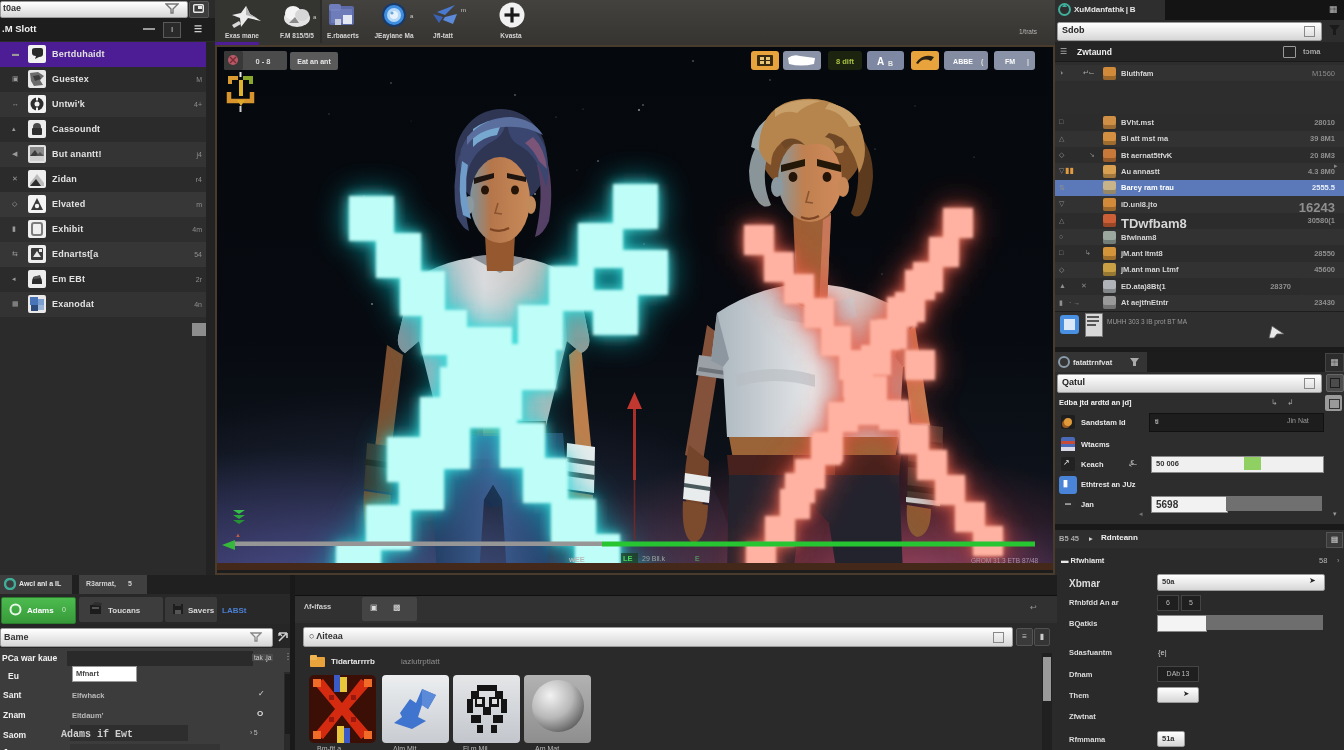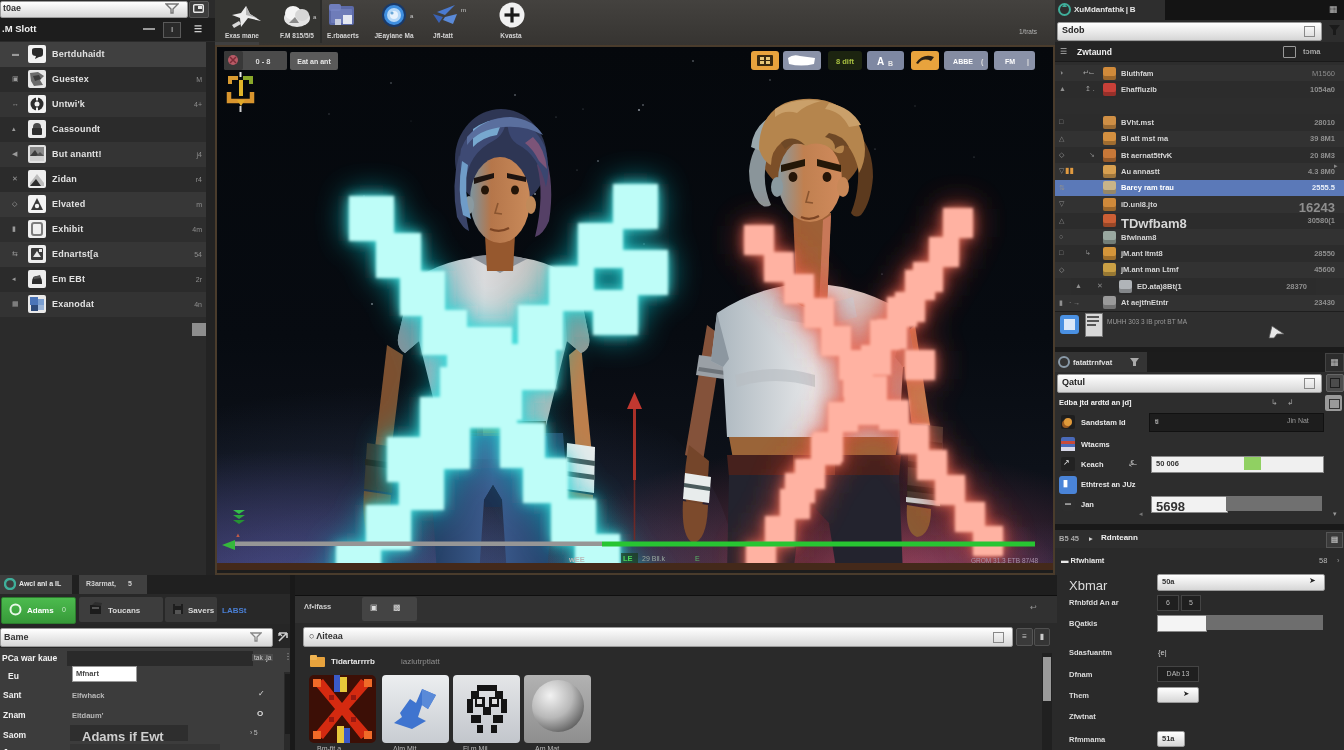--- a/index.html
+++ b/index.html
@@ -93,21 +93,21 @@
         <rect x="5" y="2" width="4" height="3" fill="#e8e8e8"></rect>
       </svg>
 
     <div class="abs" style="left:0;top:18px;width:215px;height:23px;background:#1d1d1d;"></div>
     <div class="abs" style="left:2px;top:23px;font-size:9.5px;color:#efefef;font-weight:bold;">.M Slott</div>
     <div class="abs" style="left:143px;top:28px;width:12px;height:2px;background:#9a9a9a;"></div>
     <div class="abs" style="left:163px;top:22px;width:16px;height:14px;border:1px solid #5a5a5a;background:#2a2a2a;color:#cfcfcf;font-size:8px;text-align:center;line-height:14px;">I</div>
     <div class="abs" style="left:194px;top:24px;font-size:9px;color:#cfcfcf;font-weight:bold;">☰</div>
 
     <div id="lp-rows">
-      <div class="lprow" style="top:42px;background:#404040;padding-left:44px;">
+      <div class="lprow" style="top:42px;background:#4c1d95;padding-left:44px;">
           <span class="g">▬</span>
         <svg class="ic" width="18" height="18">
             <rect width="18" height="18" rx="2" fill="#f2f2f2"></rect>
             <path d="M4 5 Q4 3 7 3 L13 3 Q15 3 15 5 L15 9 Q15 12 11 12 L7 14 L8 11 Q4 11 4 8 Z" fill="#2a2a2a"></path>
           </svg>
         <span class="t">Bertduhaidt</span>
           <span class="r">tm</span>
         </div>
       <div class="lprow" style="top:67px;background:#2b2b2b;">
           <span class="g">▣</span>
@@ -750,27 +750,20 @@
     <span class="abs" style="left:248px;top:47px;font-size:7.5px;color:#a8a8a8;font-weight:bold;">tɔma</span>
 
     <div class="abs" style="left:0;top:0;width:289px;height:750px;">
         <div style="position:absolute;left:0;top:65.0px;width:289px;height:16.4px;background:#323232;">
       <span style="position:absolute;left:4px;top:4px;font-size:7px;color:#8f8f8f;">◑</span>
           <span style="position:absolute;left:28px;top:4px;color:#aaa;font-size:7px;">↵⌙</span>
       <div style="position:absolute;left:48px;top:1.5px;width:13px;height:13px;border-radius:2px;background:#d08a3a;box-shadow:inset 0 -4px 0 rgba(0,0,0,0.25);"></div>
       <span style="position:absolute;left:66px;top:3.5px;font-size:7.5px;color:#d6d6d6;font-weight:bold;">Bluthfam</span>
       <span style="position:absolute;right:9px;top:3.5px;font-size:7.5px;color:#8a8a8a;">M1560</span>
     </div>
-<div style="position:absolute;left:0;top:81.4px;width:289px;height:16.4px;background:#2c2c2c;">
-      <span style="position:absolute;left:4px;top:4px;font-size:7px;color:#8f8f8f;">▲</span>
-          <span style="position:absolute;left:30px;top:4px;color:#aaa;font-size:7px;">↥ .</span>
-      <div style="position:absolute;left:48px;top:1.5px;width:13px;height:13px;border-radius:2px;background:#c84038;box-shadow:inset 0 -4px 0 rgba(0,0,0,0.25);"></div>
-      <span style="position:absolute;left:66px;top:3.5px;font-size:7.5px;color:#d6d6d6;font-weight:bold;">Ehaffluzib</span>
-      <span style="position:absolute;right:9px;top:3.5px;font-size:7.5px;color:#8f8f8f;font-weight:bold;">1054a0</span>
-    </div>
 <div style="position:absolute;left:0;top:114.2px;width:289px;height:16.4px;background:#2c2c2c;">
       <span style="position:absolute;left:4px;top:4px;font-size:7px;color:#8f8f8f;">□</span>
       <div style="position:absolute;left:48px;top:1.5px;width:13px;height:13px;border-radius:2px;background:#cf8f45;box-shadow:inset 0 -4px 0 rgba(0,0,0,0.25);"></div>
       <span style="position:absolute;left:66px;top:3.5px;font-size:7.5px;color:#d6d6d6;font-weight:bold;">BVht.mst</span>
       <span style="position:absolute;right:9px;top:3.5px;font-size:7.5px;color:#8f8f8f;font-weight:bold;">28010</span>
     </div>
 <div style="position:absolute;left:0;top:130.6px;width:289px;height:16.4px;background:#323232;">
       <span style="position:absolute;left:4px;top:4px;font-size:7px;color:#8f8f8f;">△</span>
       <div style="position:absolute;left:48px;top:1.5px;width:13px;height:13px;border-radius:2px;background:#d49040;box-shadow:inset 0 -4px 0 rgba(0,0,0,0.25);"></div>
       <span style="position:absolute;left:66px;top:3.5px;font-size:7.5px;color:#d6d6d6;font-weight:bold;">Bl att mst ma</span>
@@ -820,21 +813,21 @@
       <div style="position:absolute;left:48px;top:1.5px;width:13px;height:13px;border-radius:2px;background:#d4953a;box-shadow:inset 0 -4px 0 rgba(0,0,0,0.25);"></div>
       <span style="position:absolute;left:66px;top:3.5px;font-size:7.5px;color:#d6d6d6;font-weight:bold;">jM.ant ltmt8</span>
       <span style="position:absolute;right:9px;top:3.5px;font-size:7.5px;color:#8f8f8f;font-weight:bold;">28550</span>
     </div>
 <div style="position:absolute;left:0;top:261.8px;width:289px;height:16.4px;background:#323232;">
       <span style="position:absolute;left:4px;top:4px;font-size:7px;color:#8f8f8f;">◇</span>
       <div style="position:absolute;left:48px;top:1.5px;width:13px;height:13px;border-radius:2px;background:#caa045;box-shadow:inset 0 -4px 0 rgba(0,0,0,0.25);"></div>
       <span style="position:absolute;left:66px;top:3.5px;font-size:7.5px;color:#d6d6d6;font-weight:bold;">jM.ant man Ltmf</span>
       <span style="position:absolute;right:9px;top:3.5px;font-size:7.5px;color:#8f8f8f;font-weight:bold;">45600</span>
     </div>
-<div style="position:absolute;left:0;top:278.2px;width:245px;height:16.4px;background:#2c2c2c;margin-left:16px;">
+<div style="position:absolute;left:0;top:278.2px;width:245px;height:16.4px;background:#2c2c2c;">
       <span style="position:absolute;left:4px;top:4px;font-size:7px;color:#8f8f8f;">▲</span>
           <span style="position:absolute;left:26px;top:4px;color:#888;font-size:7px;">✕</span>
       <div style="position:absolute;left:48px;top:1.5px;width:13px;height:13px;border-radius:2px;background:#b0b4b8;box-shadow:inset 0 -4px 0 rgba(0,0,0,0.25);"></div>
       <span style="position:absolute;left:66px;top:3.5px;font-size:7.5px;color:#d6d6d6;font-weight:bold;">ED.ata)8Bt(1</span>
       <span style="position:absolute;right:9px;top:3.5px;font-size:7.5px;color:#8f8f8f;font-weight:bold;">28370</span>
     </div>
 <div style="position:absolute;left:0;top:294.6px;width:289px;height:16.4px;background:#323232;">
       <span style="position:absolute;left:4px;top:4px;font-size:7px;color:#8f8f8f;">▮</span>
           <span style="position:absolute;left:14px;top:4px;color:#888;font-size:7px;">· →</span>
       <div style="position:absolute;left:48px;top:1.5px;width:13px;height:13px;border-radius:2px;background:#9a9a9a;box-shadow:inset 0 -4px 0 rgba(0,0,0,0.25);"></div>
@@ -900,37 +893,37 @@
     <div class="abs" style="left:96px;top:456px;width:171px;height:15px;background:#f0f0f0;border:1px solid #888;"></div>
     <span class="abs" style="left:101px;top:459px;font-size:7.5px;color:#333;font-weight:bold;">50 006</span>
     <div class="abs" style="left:189px;top:457px;width:17px;height:13px;background:#90d062;"></div>
     <div class="abs" style="left:4px;top:476px;width:18px;height:18px;border-radius:3px;background:#4a84d8;"></div>
     <span class="abs" style="left:8px;top:478px;font-size:9px;color:#fff;font-weight:bold;">▮</span>
     <span class="abs" style="left:26px;top:480px;font-size:7.5px;color:#e8e8e8;font-weight:bold;">Ethtrest an JUz</span>
     <div class="abs" style="left:7px;top:498px;width:13px;height:13px;border-radius:2px;background:#2e2e2e;"></div>
     <span class="abs" style="left:10px;top:500px;font-size:6px;color:#999;">▬</span>
     <span class="abs" style="left:26px;top:500px;font-size:7.5px;color:#e8e8e8;font-weight:bold;">Jan</span>
     <div class="abs" style="left:96px;top:496px;width:75px;height:15px;background:#f2f2f2;border:1px solid #888;"></div>
-    <span class="abs" style="left:101px;top:499px;font-size:13px;color:#333;font-weight:bold;">5698</span>
+    <span class="abs" style="left:101px;top:499px;font-size:10px;color:#333;font-weight:bold;">5698</span>
     <div class="abs" style="left:171px;top:496px;width:96px;height:15px;background:#707070;"></div>
     <span class="abs" style="left:84px;top:510px;font-size:7px;color:#777;">◂</span>
     <span class="abs" style="left:278px;top:510px;font-size:7px;color:#999;">▾</span>
 
     <div class="abs" style="left:0;top:524px;width:289px;height:6px;background:#191919;"></div>
     <div class="abs" style="left:0;top:530px;width:289px;height:18px;background:#2e2e2e;border-bottom:1px solid #1c1c1c;"></div>
     <span class="abs" style="left:4px;top:534px;font-size:7.5px;color:#a8a8a8;font-weight:bold;">B5 45</span>
     <span class="abs" style="left:34px;top:534px;font-size:7.5px;color:#cfcfcf;">▸</span>
     <span class="abs" style="left:46px;top:533px;font-size:8px;color:#f0f0f0;font-weight:bold;">Rdnteann</span>
     <div class="abs" style="left:271px;top:532px;width:15px;height:14px;background:#3a3a3a;border:1px solid #555;color:#ccc;font-size:8px;text-align:center;line-height:13px;">▦</div>
     <div class="abs" style="left:0;top:548px;width:289px;height:202px;background:#2a2a2a;"></div>
     <span class="abs" style="left:6px;top:556px;font-size:7.5px;color:#e8e8e8;font-weight:bold;">▬ Rfwhiamt</span>
     <span class="abs" style="left:264px;top:556px;font-size:7.5px;color:#b8b8b8;">58</span>
     <span class="abs" style="left:282px;top:556px;font-size:7.5px;color:#999;">›</span>
 
-    <span class="abs" style="left:14px;top:578px;font-size:13px;color:#dcdcdc;font-weight:normal;">Xbmar</span>
+    <span class="abs" style="left:14px;top:578px;font-size:10px;color:#dcdcdc;font-weight:bold;">Xbmar</span>
     <div class="abs whitebar" style="left:102px;top:574px;width:166px;height:15px;"></div>
     <span class="abs" style="left:107px;top:577px;font-size:7.5px;color:#333;font-weight:bold;">50a</span>
     <span class="abs" style="left:254px;top:576px;font-size:8px;color:#222;">➤</span>
     <span class="abs" style="left:14px;top:598px;font-size:7.5px;color:#dcdcdc;font-weight:bold;">Rfnbfdd An ar</span>
     <div class="abs" style="left:102px;top:595px;width:20px;height:14px;background:#1f1f1f;border:1px solid #444;color:#bbb;font-size:7px;text-align:center;line-height:14px;">6</div>
     <div class="abs" style="left:126px;top:595px;width:18px;height:14px;background:#1f1f1f;border:1px solid #444;color:#bbb;font-size:7px;text-align:center;line-height:14px;">5</div>
     <span class="abs" style="left:14px;top:619px;font-size:7.5px;color:#dcdcdc;font-weight:bold;">BQatkis</span>
     <div class="abs" style="left:102px;top:615px;width:48px;height:15px;background:#f4f4f4;border:1px solid #888;"></div>
     <div class="abs" style="left:151px;top:615px;width:117px;height:15px;background:#6e6e6e;"></div>
     <span class="abs" style="left:14px;top:648px;font-size:7.5px;color:#dcdcdc;font-weight:bold;">Sdasfuantm</span>
@@ -1000,21 +993,21 @@
     <div class="abs" style="left:72px;top:91px;width:63px;height:14px;background:#fff;border:1px solid #999;"></div>
     <span class="abs" style="left:76px;top:94px;font-size:7.5px;color:#444;font-weight:bold;">Mfnart</span>
     <span class="abs" style="left:3px;top:115px;font-size:8.5px;color:#f0f0f0;font-weight:bold;">Sant</span>
     <span class="abs" style="left:72px;top:116px;font-size:7.5px;color:#b8b8b8;font-weight:bold;">Elfwhack</span>
     <span class="abs" style="left:258px;top:114px;font-size:8px;color:#ddd;">✓</span>
     <span class="abs" style="left:3px;top:135px;font-size:8.5px;color:#f0f0f0;font-weight:bold;">Znam</span>
     <span class="abs" style="left:72px;top:136px;font-size:7.5px;color:#b8b8b8;font-weight:bold;">Eltdaum’</span>
     <span class="abs" style="left:257px;top:134px;font-size:8px;color:#ddd;font-weight:bold;">O</span>
     <span class="abs" style="left:3px;top:155px;font-size:8.5px;color:#f0f0f0;font-weight:bold;">Saom</span>
     <div class="abs" style="left:70px;top:150px;width:118px;height:16px;background:#2e2e2e;"></div>
-    <span class="abs" style="left:82px;top:154px;font-size:13px;color:#cfcfcf;font-weight:bold;">Adams if Ewt</span>
+    <span class="abs" style="left:61px;top:154px;font-size:10px;color:#cfcfcf;font-weight:bold;font-family:Liberation Mono, monospace;">Adams if Ewt</span>
     <span class="abs" style="left:250px;top:154px;font-size:7px;color:#bbb;">› 5</span>
     <span class="abs" style="left:3px;top:172px;font-size:8.5px;color:#f0f0f0;font-weight:bold;">Jan</span>
     <div class="abs" style="left:70px;top:169px;width:150px;height:6px;background:#343434;"></div>
 
     <div class="abs" style="left:284px;top:97px;width:9px;height:78px;background:#2a2a2a;"></div>
     <div class="abs" style="left:285px;top:99px;width:7px;height:60px;background:#1c1c1c;"></div>
   </div>
 
   <div class="abs" style="left:293px;top:575px;width:762px;height:175px;background:#2a2a2a;"></div>
   <div class="abs" style="left:290px;top:575px;width:5px;height:175px;background:#191919;"></div>

